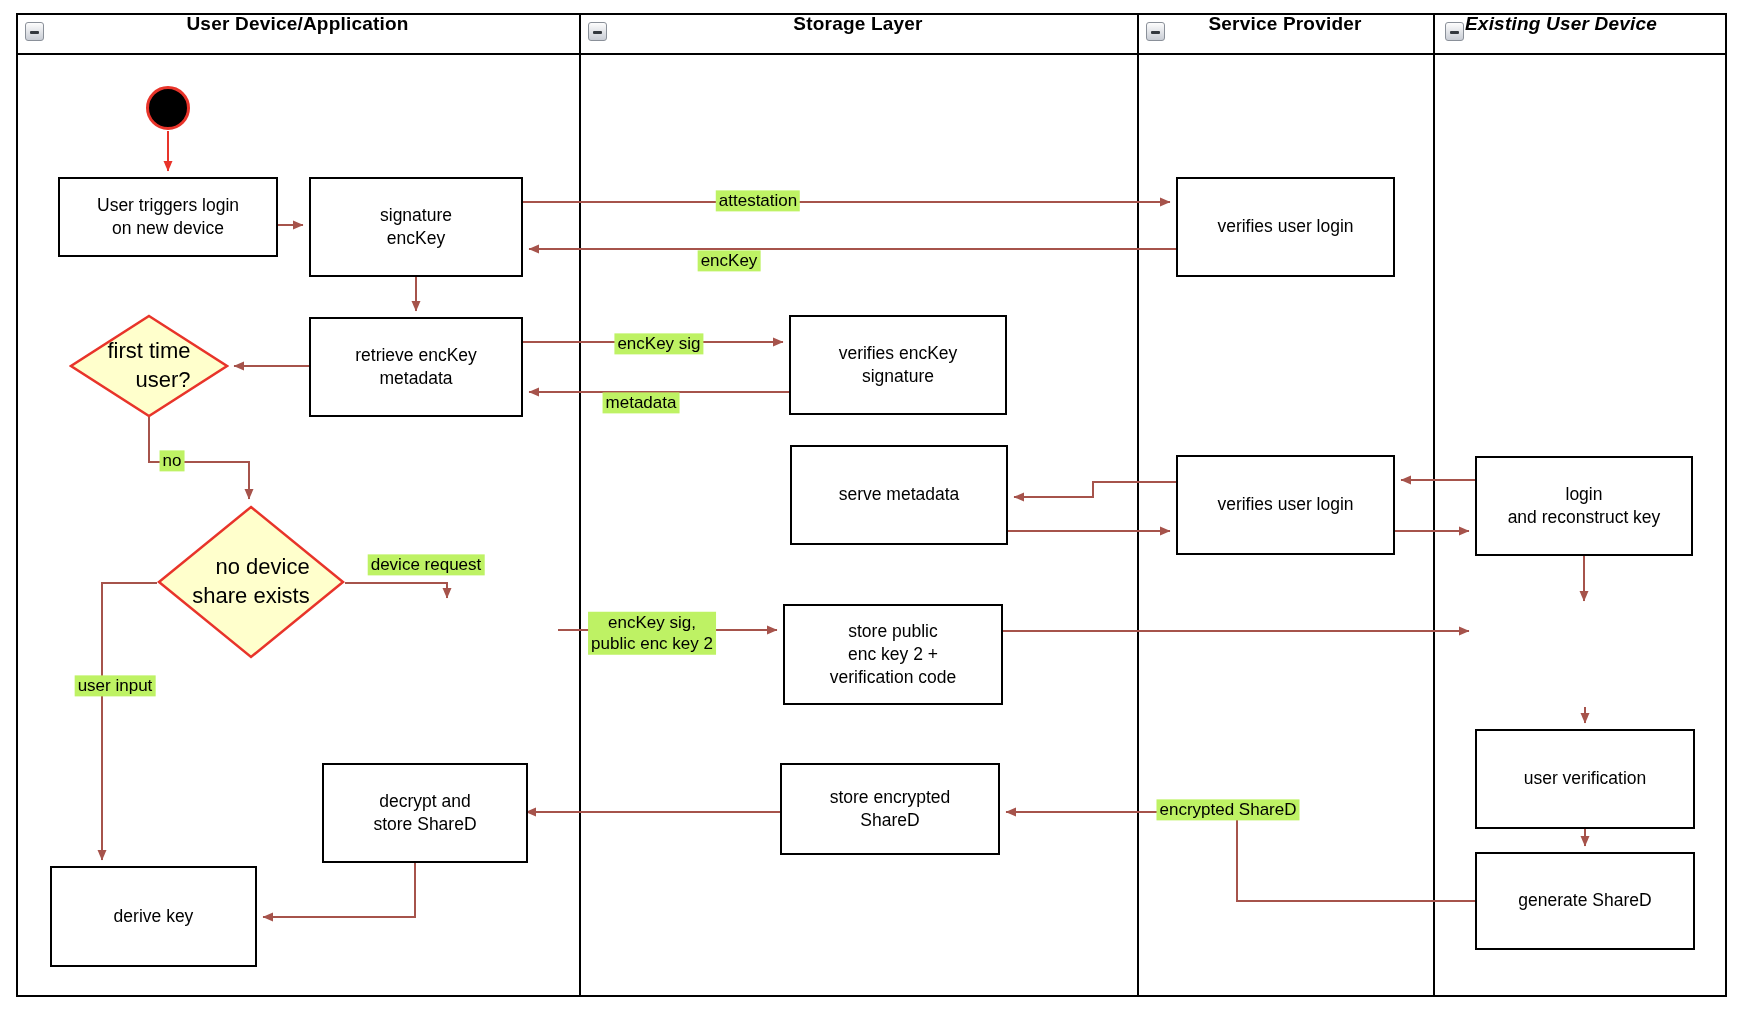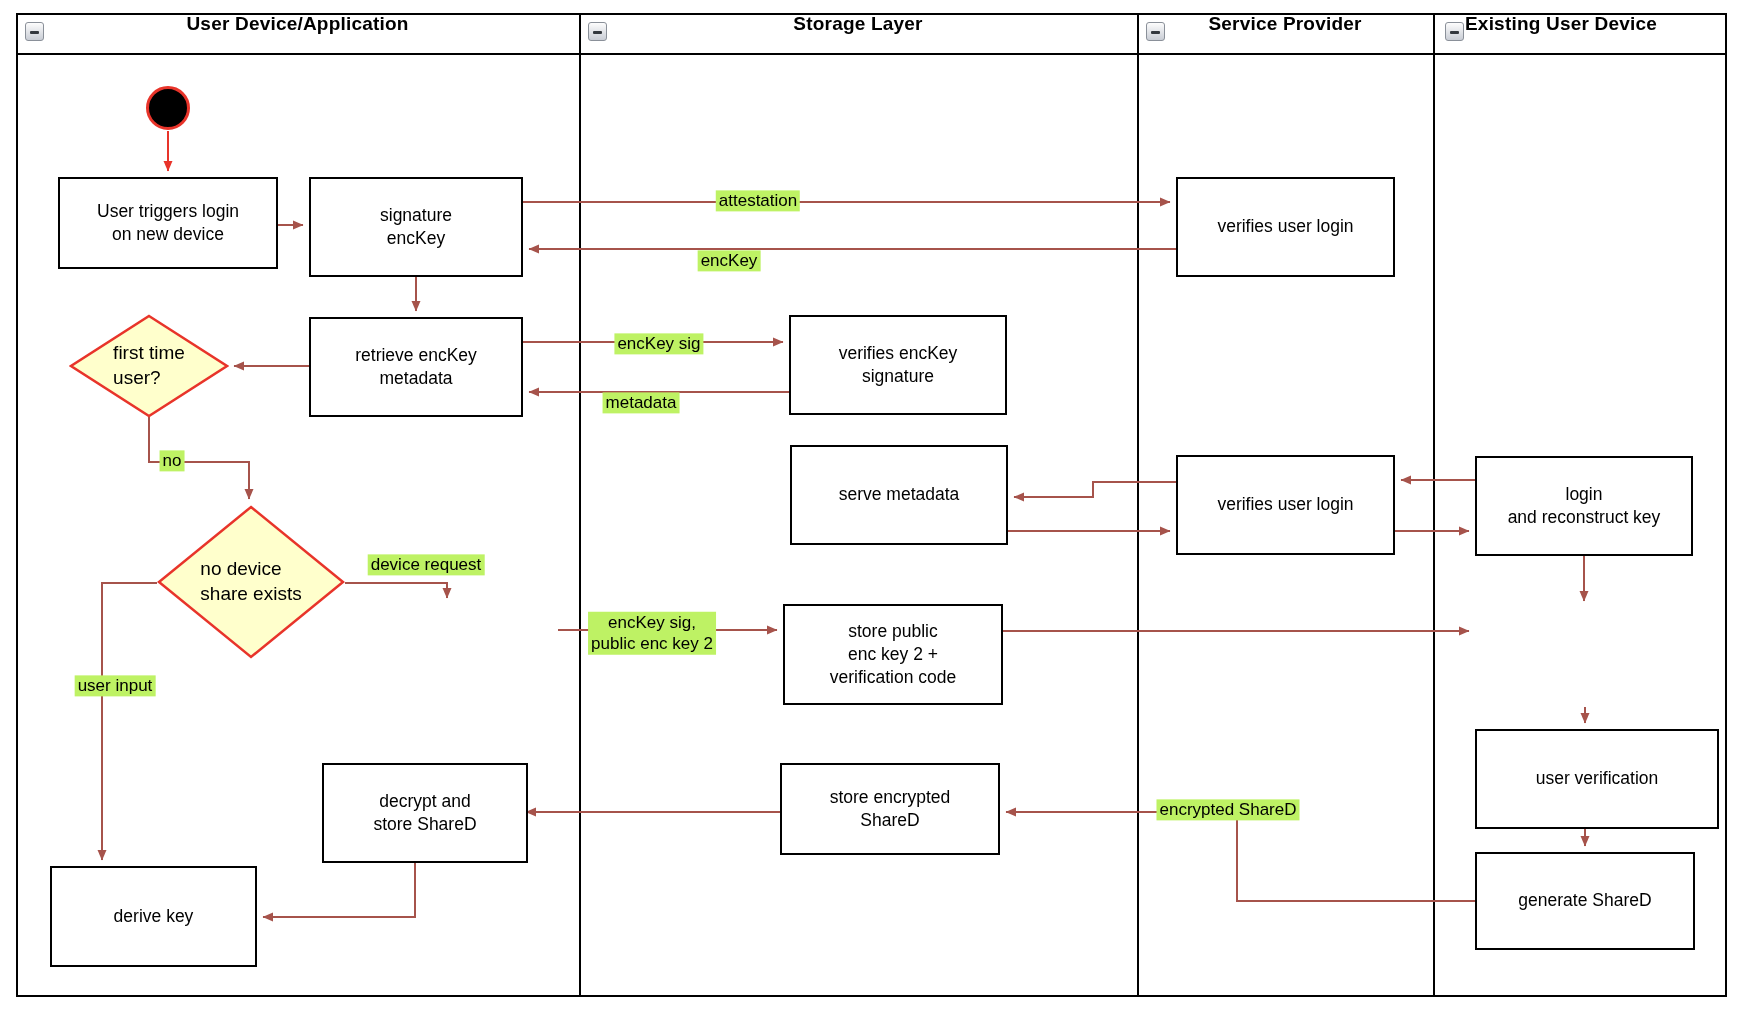--- a/index.html
+++ b/index.html
@@ -10,32 +10,32 @@
   .frame{position:absolute;left:16px;top:13px;width:1711px;height:984px;border:2px solid #000;box-sizing:border-box;background:#fff;}
   .vline{position:absolute;top:13px;height:984px;width:2px;background:#000;}
   .hline{position:absolute;left:16px;top:53px;width:1711px;height:2px;background:#000;}
 
   .lanehead{position:absolute;top:13px;height:41px;display:flex;justify-content:center;}
   .lanehead .title{font-weight:bold;font-size:19px;letter-spacing:.2px;}
   .collapse-btn{position:absolute;left:9px;top:9px;width:19px;height:19px;border:1px solid #8a9099;border-radius:3px;
     background:linear-gradient(#fdfdfd,#c9cdd5);box-sizing:border-box;cursor:pointer;}
   .collapse-btn i{position:absolute;left:4px;top:8px;width:9px;height:3px;background:#33383e;border-radius:1px;}
   .lanehead.packed{justify-content:flex-start;}
-  .lanehead.packed .title{margin-left:32px;}
+  .lanehead.packed .title{margin-left:32px;font-style:italic;}
 
   
   .node{position:absolute;background:#fff;border:2px solid #000;box-sizing:border-box;
     display:flex;align-items:center;justify-content:center;text-align:center;
     font-size:17.5px;line-height:1.33;white-space:pre-line;}
 
   
   .diamond{position:absolute;}
   .diamond svg{position:absolute;left:0;top:0;}
   .dlabel{position:absolute;left:0;top:0;width:100%;height:100%;display:flex;align-items:center;justify-content:center;
-    text-align:left;font-size:19px;line-height:1.3;white-space:pre-line;}
+    text-align:right;font-size:22px;line-height:1.3;white-space:pre-line;}
 
   
   .start-circle{position:absolute;left:146px;top:86px;width:44px;height:44px;border-radius:50%;
     background:#000;border:3px solid #e8342a;box-sizing:border-box;}
 
   
   .elabel{position:absolute;transform:translate(-50%,-50%);font-size:17px;line-height:1.25;
     background:#bef264;padding:0 3px;text-align:center;white-space:pre-line;}
 
   svg.wires{position:absolute;left:0;top:0;pointer-events:none;}
@@ -107,37 +107,37 @@
       <path d="M1585 829 V846" marker-end="url(#ah)"></path>
       <path d="M1475 901 H1237 V812 H1006" marker-end="url(#ah)"></path>
       <path d="M780 812 H526" marker-end="url(#ah)"></path>
       <path d="M415 863 V917 H263" marker-end="url(#ah)"></path>
       <path d="M157 583 H102 V860" marker-end="url(#ah)"></path>
     </g>
   </svg>
 
   <div class="start-circle"></div>
 
-  <div class="node" style="left:58px;top:177px;width:220px;height:92px">User triggers login
+  <div class="node" style="left:58px;top:177px;width:220px;height:80px">User triggers login
 on new device</div>
   <div class="node" style="left:309px;top:177px;width:214px;height:100px">signature
 encKey</div>
   <div class="node" style="left:1176px;top:177px;width:219px;height:100px">verifies user login</div>
   <div class="node" style="left:309px;top:317px;width:214px;height:100px">retrieve encKey
 metadata</div>
   <div class="node" style="left:789px;top:315px;width:218px;height:100px">verifies encKey
 signature</div>
   <div class="node" style="left:790px;top:445px;width:218px;height:100px">serve metadata</div>
   <div class="node" style="left:1176px;top:455px;width:219px;height:100px">verifies user login</div>
   <div class="node" style="left:1475px;top:456px;width:218px;height:100px">login
 and reconstruct key</div>
   <div class="node" style="left:783px;top:604px;width:220px;height:101px">store public
 enc key 2 +
 verification code</div>
-  <div class="node" style="left:1475px;top:729px;width:244px;height:100px">user verification</div>
+  <div class="node" style="left:1475px;top:729px;width:220px;height:100px">user verification</div>
   <div class="node" style="left:780px;top:763px;width:220px;height:92px">store encrypted
 ShareD</div>
   <div class="node" style="left:322px;top:763px;width:206px;height:100px">decrypt and
 store ShareD</div>
   <div class="node" style="left:1475px;top:852px;width:220px;height:98px">generate ShareD</div>
   <div class="node" style="left:50px;top:866px;width:207px;height:101px">derive key</div>
 
   <div class="diamond" style="left:69px;top:314px;width:160px;height:104px">
     <svg width="160" height="104" viewBox="0 0 160 104">
       <polygon points="80,2 158,52 80,102 2,52" fill="#ffffcc" stroke="#e8342a" stroke-width="2.5"></polygon>

